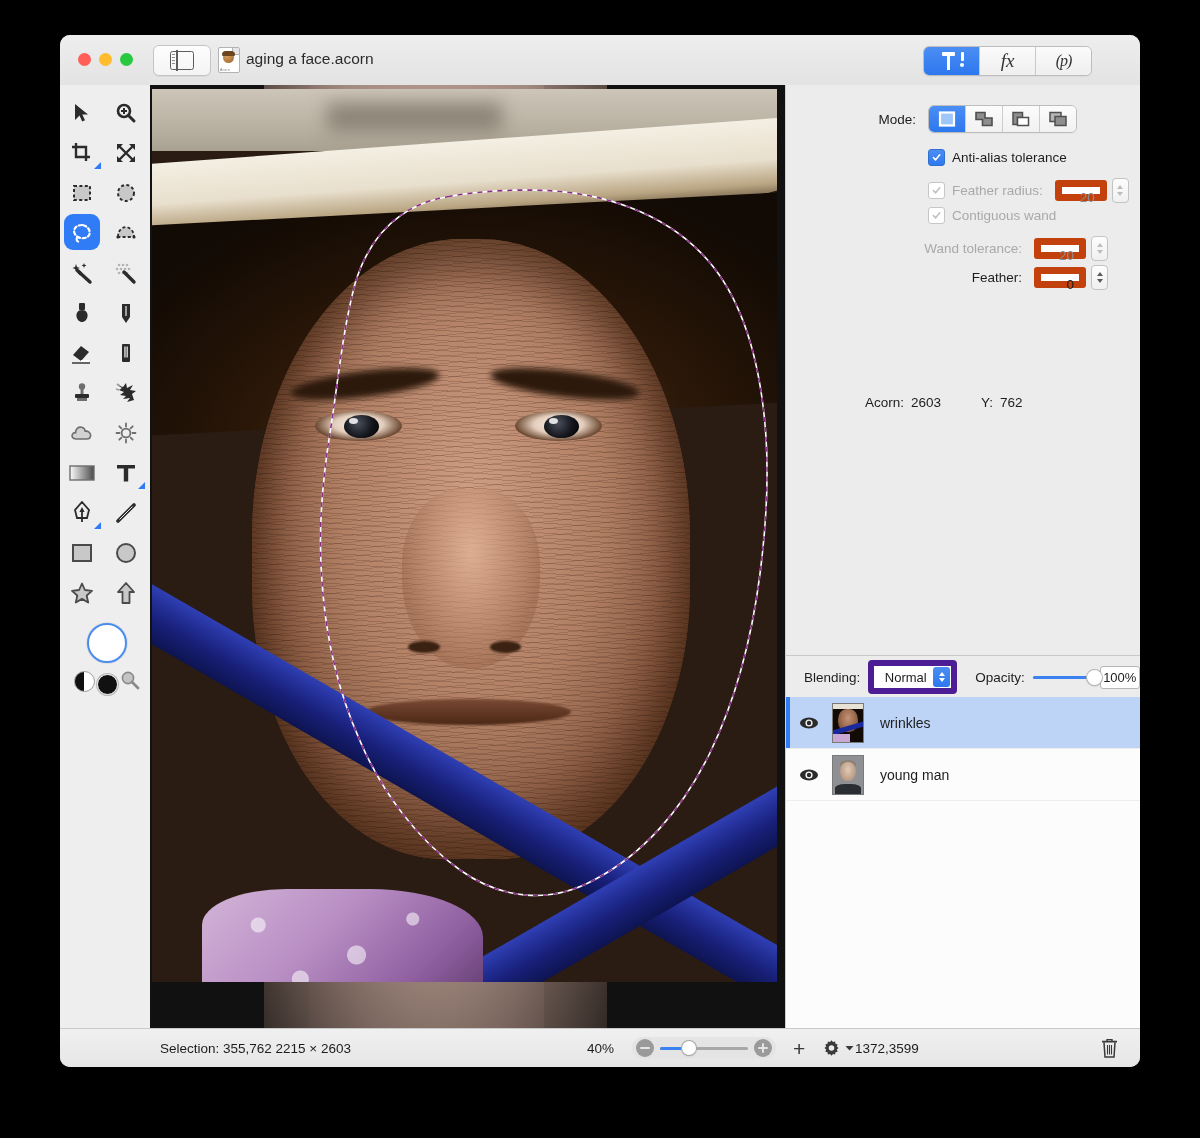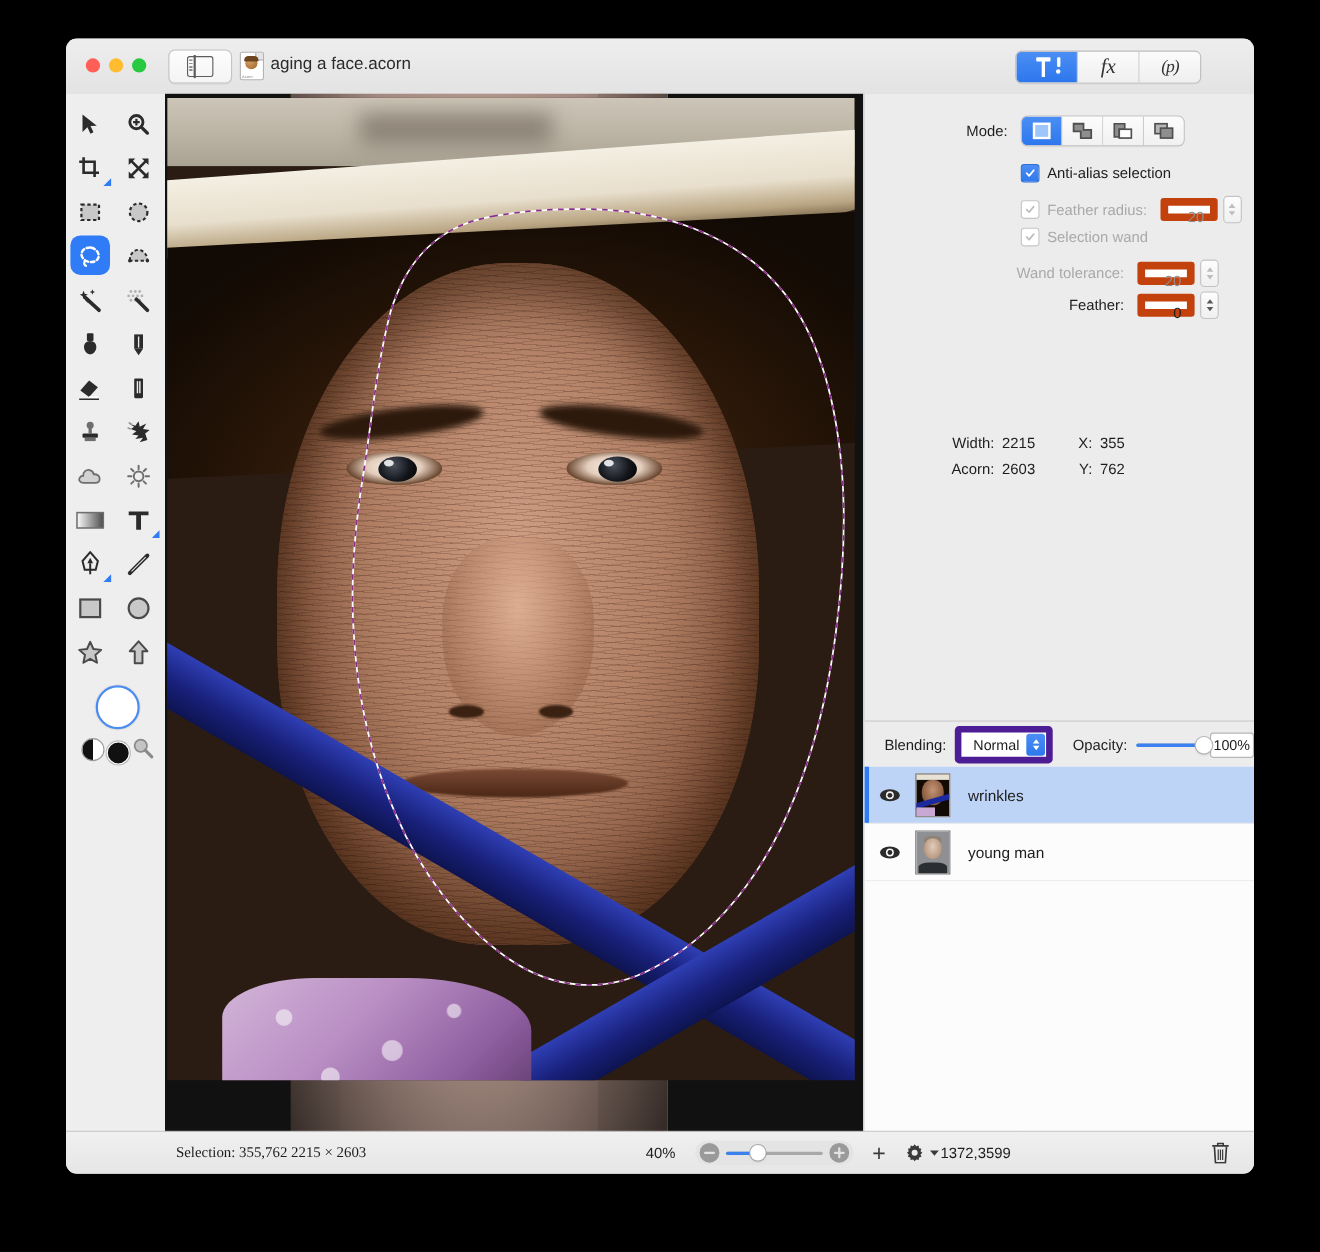--- a/index.html
+++ b/index.html
@@ -231,21 +231,21 @@
      background:radial-gradient(ellipse at 50% 40%,#e2cbb8,#b99a83 70%,#8a6d58);}
   .th-young .y-hair{position:absolute;left:24%;top:12%;width:52%;height:16%;border-radius:50% 50% 0 0;background:#8d8275;}
   .th-young .y-body{position:absolute;left:8%;bottom:0;width:84%;height:26%;background:#2a2e33;border-radius:40% 40% 0 0;}
 
   
   .statusbar{
     position:absolute;left:0;right:0;bottom:0;height:38px;
     background:linear-gradient(#f0f0f0,#e6e6e6);border-top:1px solid #c9c9c9;
     display:flex;align-items:center;
   }
-  .status-text{margin-left:100px;font-size:13.5px;color:#1d1d1d;font-family:Liberation Serif, serif;}
+  .status-text{margin-left:100px;font-size:13.5px;color:#1d1d1d;}
   .zoom-pct{position:absolute;left:527px;font-size:13.5px;color:#1d1d1d;}
   .zoom-ctl{position:absolute;left:572px;display:flex;align-items:center;
      background:#e4e4e4;border-radius:12px;padding:2px 4px;}
   .zc-btn{width:18px;height:18px;border-radius:50%;background:#9a9a9a;position:relative;flex:none;}
   .zc-btn .mn{position:absolute;left:4px;top:8px;width:10px;height:2px;background:#e4e4e4;border-radius:1px;}
   .zc-btn .pv{position:absolute;left:8px;top:4px;width:2px;height:10px;background:#e4e4e4;border-radius:1px;}
   .zslider{width:88px;height:14px;position:relative;margin:0 6px;display:flex;align-items:center;}
   .zslider .track{position:absolute;left:0;right:0;height:3px;background:#a8a8a8;border-radius:2px;}
   .zslider .fill{position:absolute;left:0;width:28px;height:3px;background:#3b82f0;border-radius:2px;}
   .zslider .knob{position:absolute;left:22px;width:14px;height:14px;border-radius:50%;background:#fff;
@@ -589,21 +589,21 @@
         </div>
       </div>
     </div>
 
     <div class="chk-row" style="top:64px;padding-left:142px;">
       <div class="cb on">
         <svg class="tick" viewBox="0 0 10 10">
             <path d="M1.5 5 L4 7.6 L8.6 2" fill="none" stroke="#fff" stroke-width="1.8" stroke-linecap="round" stroke-linejoin="round"></path>
           </svg>
       </div>
-      <div class="chk-text">Anti-alias selection</div>
+      <div class="chk-text">Anti-alias tolerance</div>
     </div>
 
     <div class="chk-row" style="top:93px;padding-left:142px;">
       <div class="cb on dim">
         <svg class="tick" viewBox="0 0 10 10">
             <path d="M1.5 5 L4 7.6 L8.6 2" fill="none" stroke="#c0c0c0" stroke-width="1.8" stroke-linecap="round" stroke-linejoin="round"></path>
           </svg>
       </div>
       <div class="chk-text dim">Feather radius:</div>
       <div class="field dim" style="margin-left:12px;">20</div>
@@ -612,21 +612,21 @@
           <div class="ar dn"></div>
         </div>
     </div>
 
     <div class="chk-row" style="top:122px;padding-left:142px;">
       <div class="cb on dim">
         <svg class="tick" viewBox="0 0 10 10">
             <path d="M1.5 5 L4 7.6 L8.6 2" fill="none" stroke="#c0c0c0" stroke-width="1.8" stroke-linecap="round" stroke-linejoin="round"></path>
           </svg>
       </div>
-      <div class="chk-text dim">Selection wand</div>
+      <div class="chk-text dim">Contiguous wand</div>
     </div>
 
     <div class="chk-row" style="top:151px;padding-left:78px;">
       <div class="ins-label dim" style="width:158px;">Wand tolerance:</div>
       <div class="field dim" style="margin-left:12px;">20</div>
       <div class="stepper dim">
           <div class="ar up"></div>
           <div class="ar dn"></div>
         </div>
     </div>
@@ -634,26 +634,20 @@
     <div class="chk-row" style="top:180px;padding-left:78px;">
       <div class="ins-label" style="width:158px;">Feather:</div>
       <div class="field" style="margin-left:12px;">0</div>
       <div class="stepper">
           <div class="ar up"></div>
           <div class="ar dn"></div>
         </div>
     </div>
 
     <div class="dims">
-      <div class="l1">
-        <div class="k">Width:</div>
-        <div class="v">2215</div>
-        <div class="k2">X:</div>
-        <div class="v2">355</div>
-      </div>
       <div class="l2">
         <div class="k">Acorn:</div>
         <div class="v">2603</div>
         <div class="k2">Y:</div>
         <div class="v2">762</div>
       </div>
     </div>
 
     <div class="layers-head">
       <div class="blend-label">Blending:</div>

